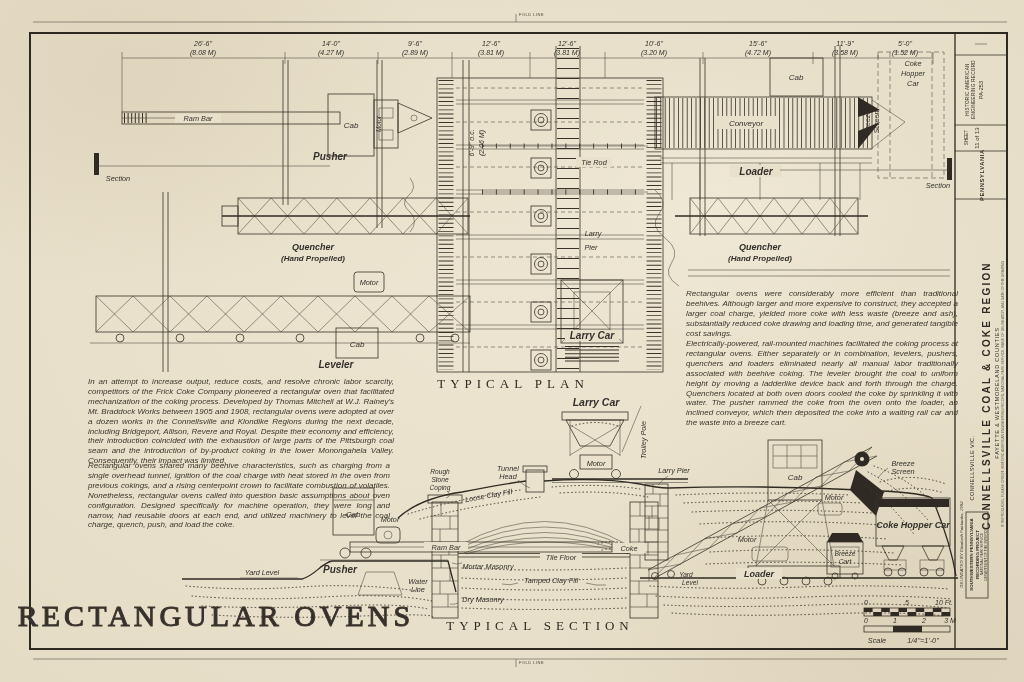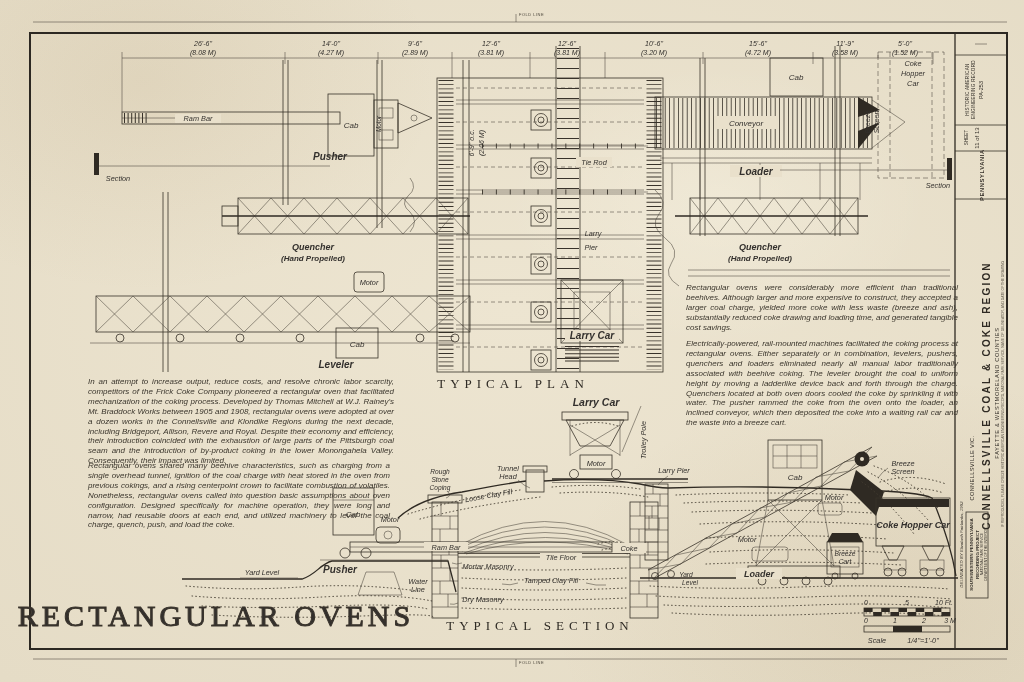--- a/index.html
+++ b/index.html
@@ -551,21 +551,21 @@
     <text x="950" y="623" class="dim">3 M</text>
     <rect x="864" y="626" width="86" height="6" class="ln"></rect>
     <rect x="893" y="626" width="29" height="6" class="fillk"></rect>
     <text x="877" y="643" class="lab">Scale</text>
     <text x="923" y="643" class="lab">1/4"=1'-0"</text>
   </g>
 </svg>
 
 <div class="para" style="left:88px;top:377px;width:306px;">In an attempt to increase output, reduce costs, and resolve chronic labor scarcity, competitors of the Frick Coke Company pioneered a rectangular oven that facilitated mechanization of the coking process.  Developed by Thomas Mitchell at W.J. Rainey's Mt. Braddock Works between 1905 and 1908, rectangular ovens were adopted at over a dozen works in the Connellsville and Klondike Regions during the next decade, including Bridgeport, Allison, Revere and Royal.  Despite their economy and efficiency, their introduction coincided with the exhaustion of large parts of the Pittsburgh coal seam and the introduction of by-product coking in the lower Monongahela Valley.  Consequently, their impact was limited.</div>
 <div class="para" style="left:88px;top:461px;width:302px;">Rectangular ovens shared many beehive characteristics, such as charging from a single overhead tunnel, ignition of the coal charge with heat stored in the oven from previous cokings, and a rising centerpoint crown to facilitate combustion of volatiles. Nonetheless, rectangular ovens called into question basic assumptions about oven configuration. Designed specifically for machine operation, they were long and narrow, had reusable doors at each end, and utilized machinery to level the coal charge, quench, push, and load the coke.</div>
-<div class="para" style="left:686px;top:283px;width:272px;">Rectangular ovens were considerably more efficient than traditional beehives.  Although larger and more expensive to construct, they accepted a larger coal charge, yielded more coke with less waste (breeze and ash), substantially reduced coke drawing and loading time, and generated tangible cost savings.</div>
+<div class="para" style="left:686px;top:289px;width:272px;">Rectangular ovens were considerably more efficient than traditional beehives.  Although larger and more expensive to construct, they accepted a larger coal charge, yielded more coke with less waste (breeze and ash), substantially reduced coke drawing and loading time, and generated tangible cost savings.</div>
 <div class="para" style="left:686px;top:339px;width:272px;">Electrically-powered, rail-mounted machines facilitated the coking process at rectangular ovens.  Either separately or in combination, levelers, pushers, quenchers and loaders eliminated nearly all manual labor traditionally associated with beehive coking.  The leveler brought the coal to uniform height by moving a ladderlike device back and forth through the charge.  Quenchers located at both oven doors cooled the coke by sprinkling it with water.  The pusher rammed the coke from the oven onto the loader, an inclined conveyor, which then deposited the coke into a waiting rail car and the waste into a breeze cart.</div>
 
 <div class="fold" style="left:519px;top:12px;">FOLD LINE</div>
 <div class="fold" style="left:519px;top:660px;">FOLD LINE</div>
 
 <div class="rot" style="left:917px;top:87px;width:100px;font-size:4.6px;letter-spacing:.3px;">HISTORIC AMERICAN</div>
 <div class="rot" style="left:923px;top:87px;width:100px;font-size:4.6px;letter-spacing:.3px;">ENGINEERING RECORD</div>
 <div class="rot" style="left:931px;top:87px;width:100px;font-size:5.5px;">PA-253</div>
 <div class="rot" style="left:946px;top:135px;width:40px;font-size:4.6px;">SHEET</div>
 <div class="rot" style="left:957px;top:135px;width:40px;font-size:6px;">11 of 13</div>

